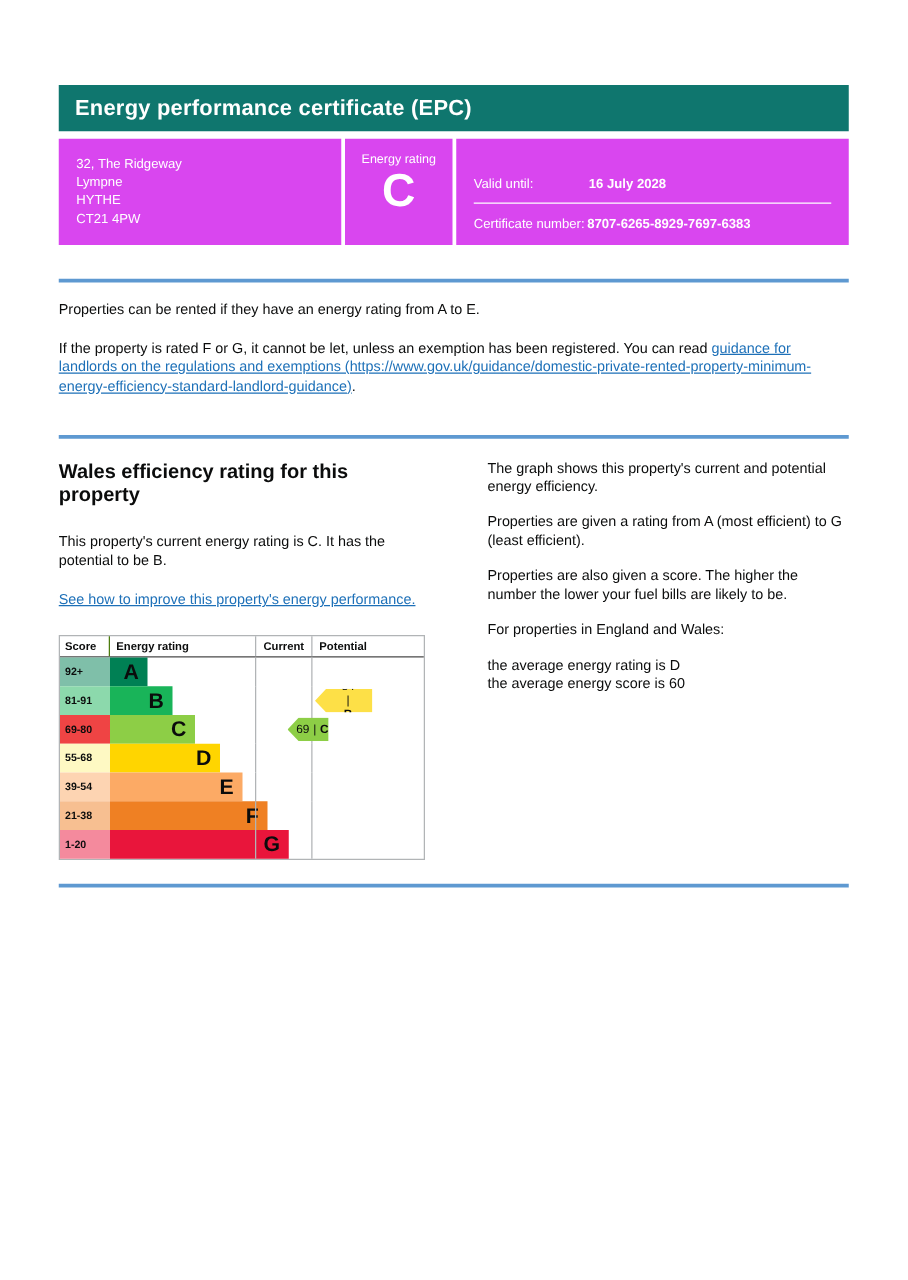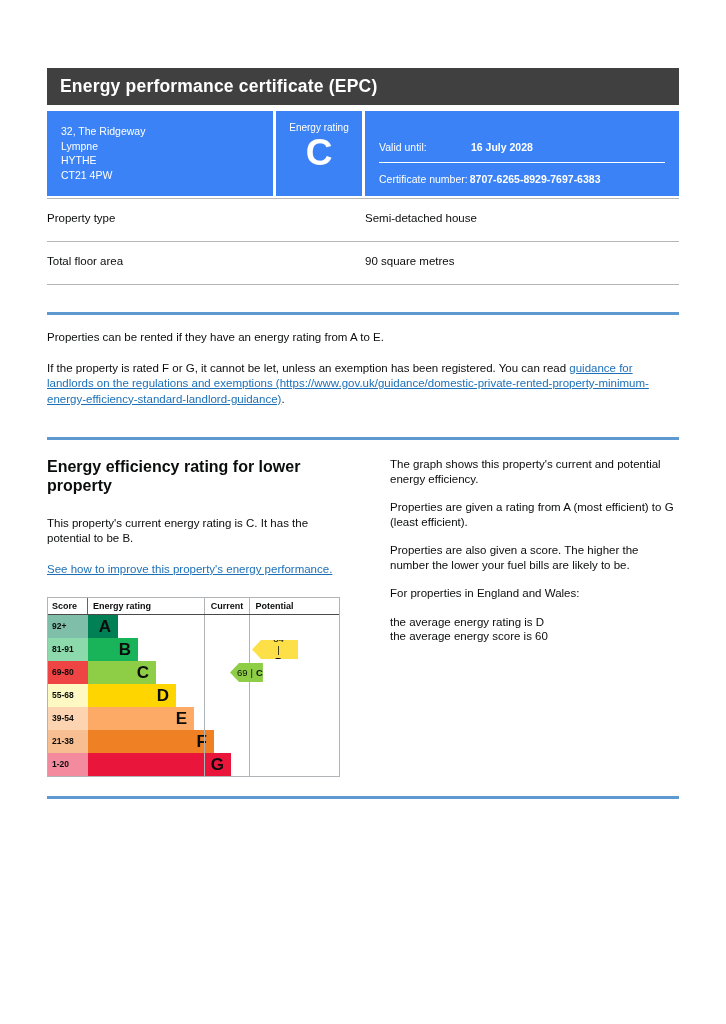--- a/index.html
+++ b/index.html
@@ -6,29 +6,29 @@
   html,body { background:#fff; }
   body {
     width:726px; height:1024px; overflow:hidden;
     font-family:"Liberation Sans","DejaVu Sans",sans-serif;
     font-size:11.5px; color:#0b0c0c;
   }
   .content { padding:68px 47px 0 47px; width:726px; }
 
   
   .black-bar {
-    background:#404040; color:#fff; height:37px;
+    background:#0f766e; color:#fff; height:37px;
     display:flex; align-items:center; padding-left:13px;
     margin-bottom:6px;
   }
   .black-bar h1 { font-size:17.5px; font-weight:bold; letter-spacing:0.2px; }
 
   
   .summary-box { display:flex; gap:3px; height:85px; }
-  .summary-box > div { background:#3b82f6; color:#fff; }
+  .summary-box > div { background:#d946ef; color:#fff; }
   .addr-cell { width:226px; padding:13px 0 0 14px; font-size:10.5px; line-height:14.5px; }
   .rating-cell { width:86px; text-align:center; padding-top:11px; }
   .rating-cell .rating-label { font-size:10px; }
   .rating-cell .rating-letter { font-size:37px; font-weight:bold; line-height:40px; }
   .valid-cell { flex:1; padding:30px 14px 0 14px; font-size:10.5px; }
   .valid-row { display:flex; }
   .valid-row .lbl { width:92px; }
   .valid-row b { font-size:10.5px; }
   .valid-cell hr { border:none; border-top:1px solid #fff; margin:9px 0 10px 0; }
   .cert-row b { margin-left:2px; }
@@ -117,43 +117,33 @@
         <span class="lbl">Valid until:</span>
         <b>16 July 2028</b>
       </div>
       <hr>
       <div class="cert-row">
         <span>Certificate number:</span><b>8707-6265-8929-7697-6383</b>
       </div>
     </div>
   </div>
 
-  <div class="details">
-    <div class="detail-row">
-      <span class="d-label">Property type</span>
-      <span>Semi-detached house</span>
-    </div>
-    <div class="detail-row">
-      <span class="d-label">Total floor area</span>
-      <span>90 square metres</span>
-    </div>
-  </div>
 
   <hr class="blue-rule rule-1">
 
   <div class="rules-section">
     <p>Properties can be rented if they have an energy rating from A to E.</p>
     <p><span>If the property is rated F or G, it cannot be let, unless an exemption has been registered. You can read </span><a class="doc-link">guidance for landlords on the regulations and exemptions (https://www.gov.uk/guidance/domestic-private-rented-property-minimum-energy-efficiency-standard-landlord-guidance)</a><span>.</span></p>
   </div>
 
   <hr class="blue-rule rule-2">
 
   <div class="two-col">
     <div class="col-left">
-      <h2>Energy efficiency rating for lower property</h2>
+      <h2>Wales efficiency rating for this property</h2>
       <p>This property's current energy rating is C. It has the potential to be B.</p>
       <a class="doc-link improve-link">See how to improve this property's energy performance.</a>
 
       <div class="epc-chart">
         <div class="chart-header">
           <span class="h-score">Score</span>
           <span class="h-rating">Energy rating</span>
           <span class="h-cur">Current</span>
           <span class="h-pot">Potential</span>
         </div>

